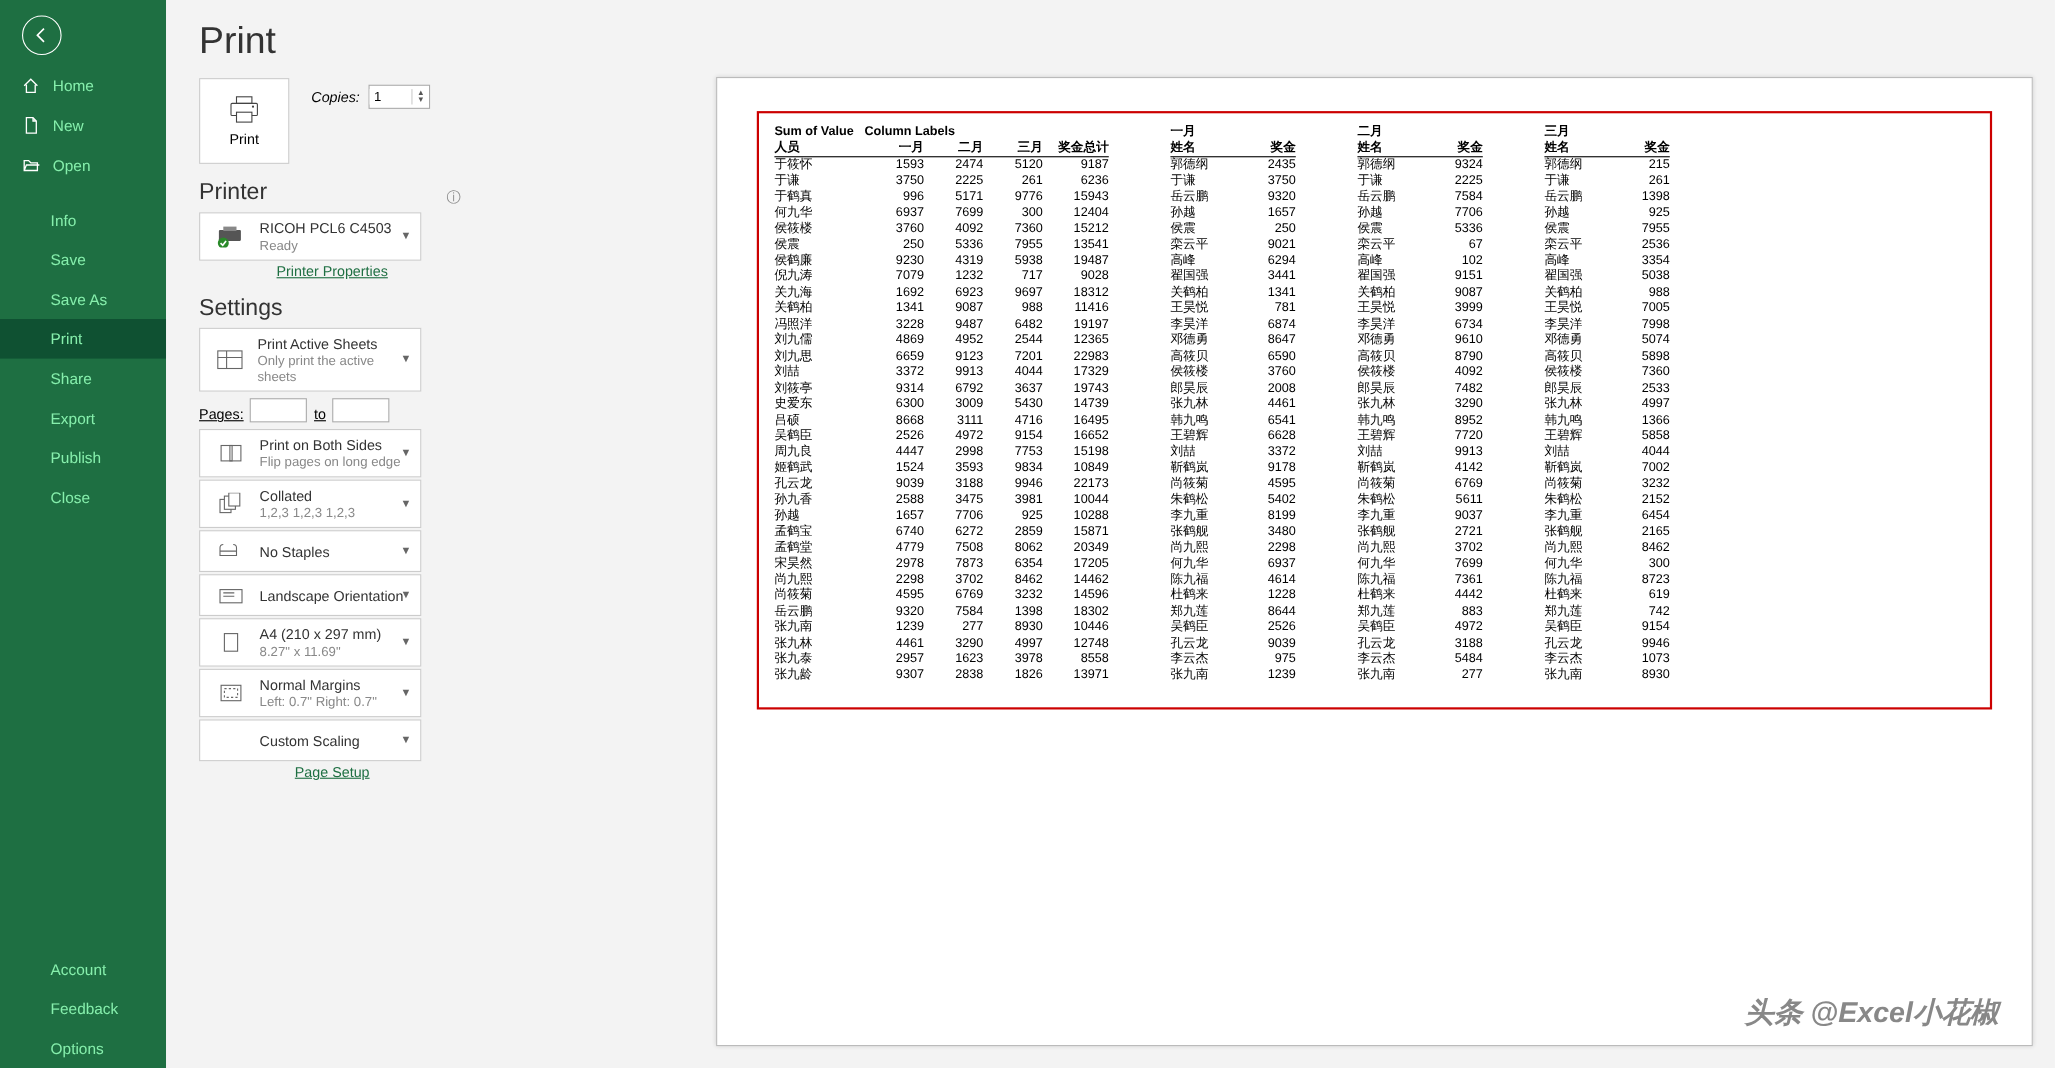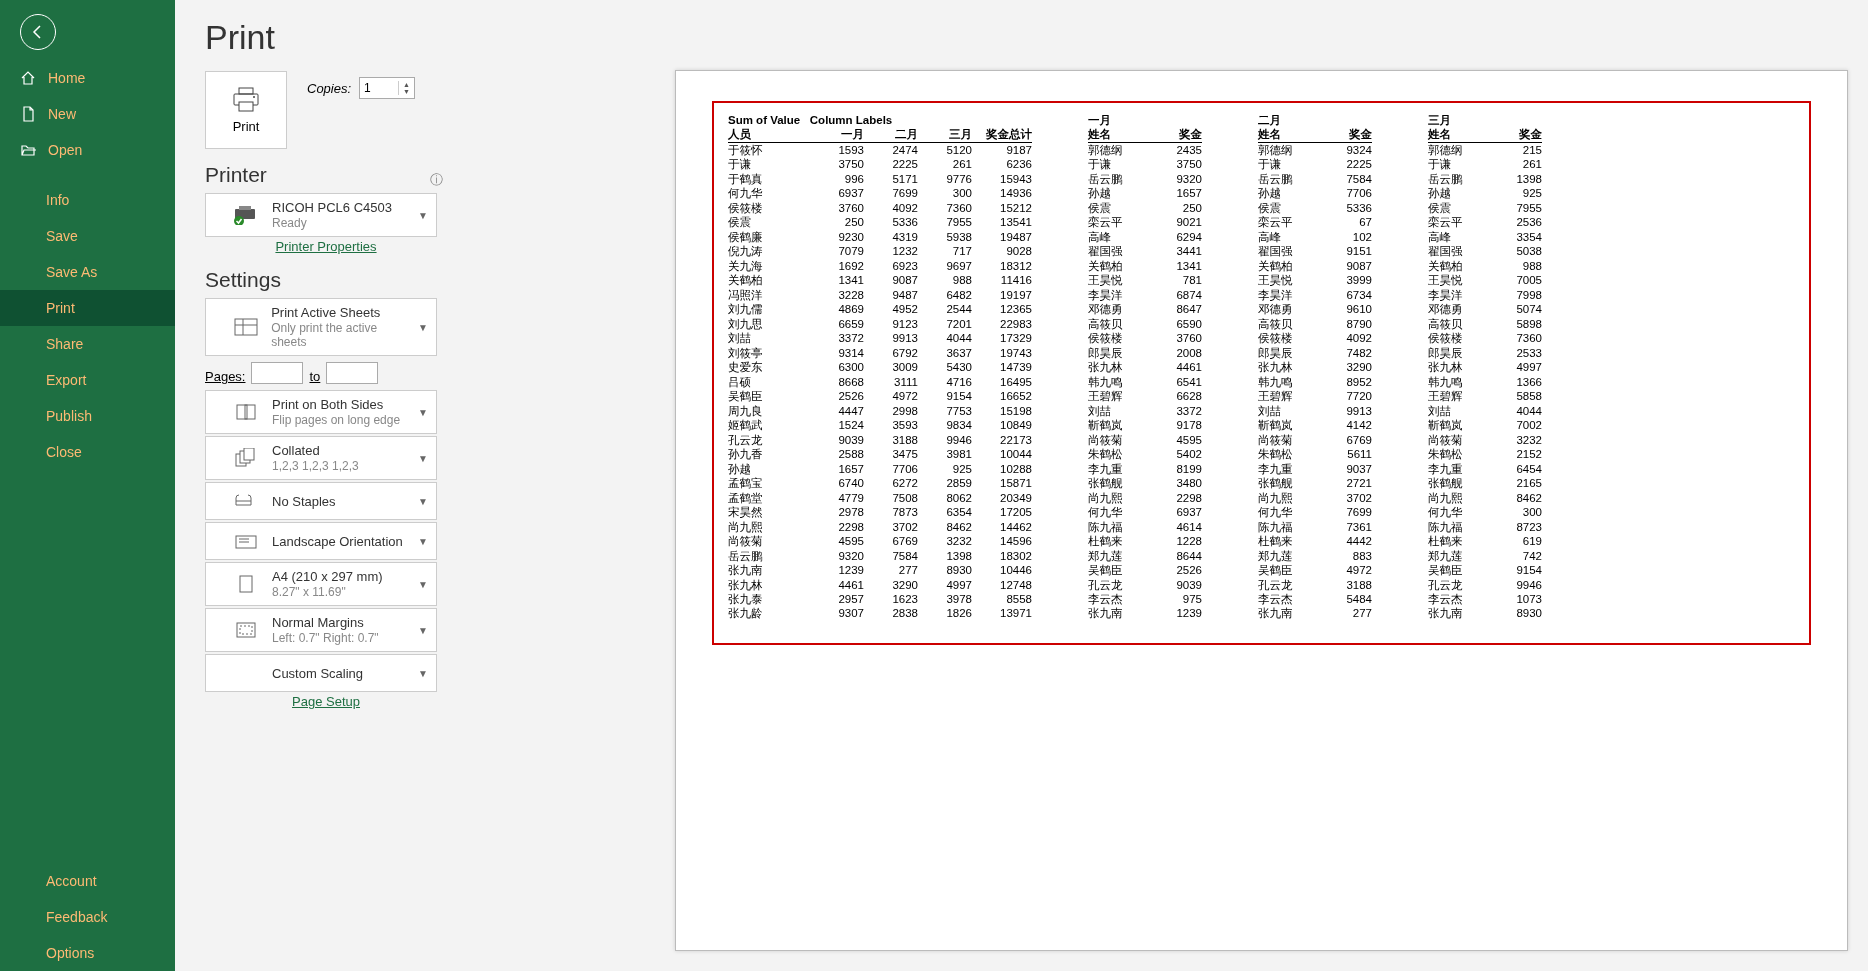--- a/index.html
+++ b/index.html
@@ -1,36 +1,36 @@
 <!DOCTYPE html>
 <html><head>
 <meta charset="utf-8">
 <style>
 * { margin: 0; padding: 0; box-sizing: border-box; font-family: "Segoe UI", sans-serif; }
 body { display: flex; height: 971px; width: 1868px; background: #f3f3f3; overflow: hidden; }
-.sidebar { width: 175px; background: #1e6f42; color: #fdba74; display: flex; flex-direction: column; }
+.sidebar { width: 151px; background: #1e6f42; color: #86efac; display: flex; flex-direction: column; }
 .back-btn { width: 36px; height: 36px; border: 1.5px solid #fff; border-radius: 50%; margin: 14px 0 10px 20px; display: flex; align-items: center; justify-content: center; cursor: pointer; }
 .nav-items { display: flex; flex-direction: column; }
 .nav-item { display: flex; align-items: center; padding: 10px 20px; gap: 12px; font-size: 14px; cursor: pointer; }
 .nav-item.sub { padding-left: 46px; }
 .nav-item.active { background: #0f5132; }
 .spacer { flex: 1; }
 .main { flex: 1; background: #f3f3f3; padding: 18px 30px; display: flex; flex-direction: column; }
 .page-title { font-size: 34px; font-weight: 300; color: #333; margin-bottom: 14px; }
 .top-row { display: flex; align-items: flex-start; gap: 20px; }
 .print-tile { width: 82px; height: 78px; border: 1px solid #ccc; background: #fff; display: flex; flex-direction: column; align-items: center; justify-content: center; gap: 6px; cursor: pointer; }
 .print-tile span { font-size: 13px; }
 .copies-row { display: flex; align-items: center; gap: 8px; margin-top: 6px; }
 .copies-row label { font-size: 13px; font-style: italic; }
 .spinner { width: 56px; height: 22px; border: 1px solid #aaa; background: #fff; display: flex; align-items: center; }
 .spinner input { width: 38px; border: none; outline: none; padding-left: 4px; font-size: 12px; }
 .spinner .arrows { width: 16px; display: flex; flex-direction: column; font-size: 7px; line-height: 7px; color: #555; border-left: 1px solid #ccc; align-items: center; }
 .section-head { font-size: 21px; font-weight: 300; color: #333; margin-top: 14px; margin-bottom: 6px; }
 .info-icon { float: right; color: #888; font-size: 13px; margin-top: -22px; margin-right: 4px; }
-.combo { width: 232px; border: 1px solid #ccc; background: #fff; display: flex; align-items: center; padding: 6px 24px; gap: 10px; position: relative; cursor: pointer; margin-bottom: 2px; }
+.combo { width: 202px; border: 1px solid #ccc; background: #fff; display: flex; align-items: center; padding: 6px 12px; gap: 10px; position: relative; cursor: pointer; margin-bottom: 2px; }
 .combo .texts { display: flex; flex-direction: column; line-height: 1.2; }
 .combo .line1 { font-size: 13px; color: #333; }
 .combo .line2 { font-size: 12px; color: #888; }
 .combo .chev { position: absolute; right: 8px; top: 50%; transform: translateY(-50%); font-size: 10px; color: #666; }
 .link-right { width: 242px; text-align: center; font-size: 13px; color: #1e6f42; text-decoration: underline; cursor: pointer; margin-bottom: 8px; }
 .pages-row { display: flex; align-items: flex-end; gap: 6px; font-size: 13px; margin: 6px 0; text-decoration: underline; }
 .pages-row input { width: 52px; height: 22px; border: 1px solid #aaa; padding-left: 4px; font-size: 12px; }
 .icon-box { width: 32px; height: 24px; display: flex; align-items: center; justify-content: center; }
 .preview-pane { position: absolute; left: 500px; top: 70px; right: 20px; bottom: 20px; background: #fff; border: 1px solid #bbb; box-shadow: 0 0 4px rgba(0,0,0,0.15); padding: 30px 36px; overflow: hidden; }
 .red-box { border: 2px solid #c00; padding: 10px 14px 22px 14px; }
@@ -288,21 +288,21 @@
               <span>996</span>
               <span>5171</span>
               <span>9776</span>
               <span>15943</span>
             </div>
             <div class="row">
               <span>何九华</span>
               <span>6937</span>
               <span>7699</span>
               <span>300</span>
-              <span>14936</span>
+              <span>12404</span>
             </div>
             <div class="row">
               <span>侯筱楼</span>
               <span>3760</span>
               <span>4092</span>
               <span>7360</span>
               <span>15212</span>
             </div>
             <div class="row">
               <span>侯震</span>
@@ -913,14 +913,15 @@
               <span>李云杰</span>
               <span>1073</span>
             </div>
             <div class="mrow">
               <span>张九南</span>
               <span>8930</span>
             </div>
           </div>
         </div>
     </div>
+    <div class="watermark">头条 @Excel小花椒</div>
   </div>
 </div>
 
 </body></html>

